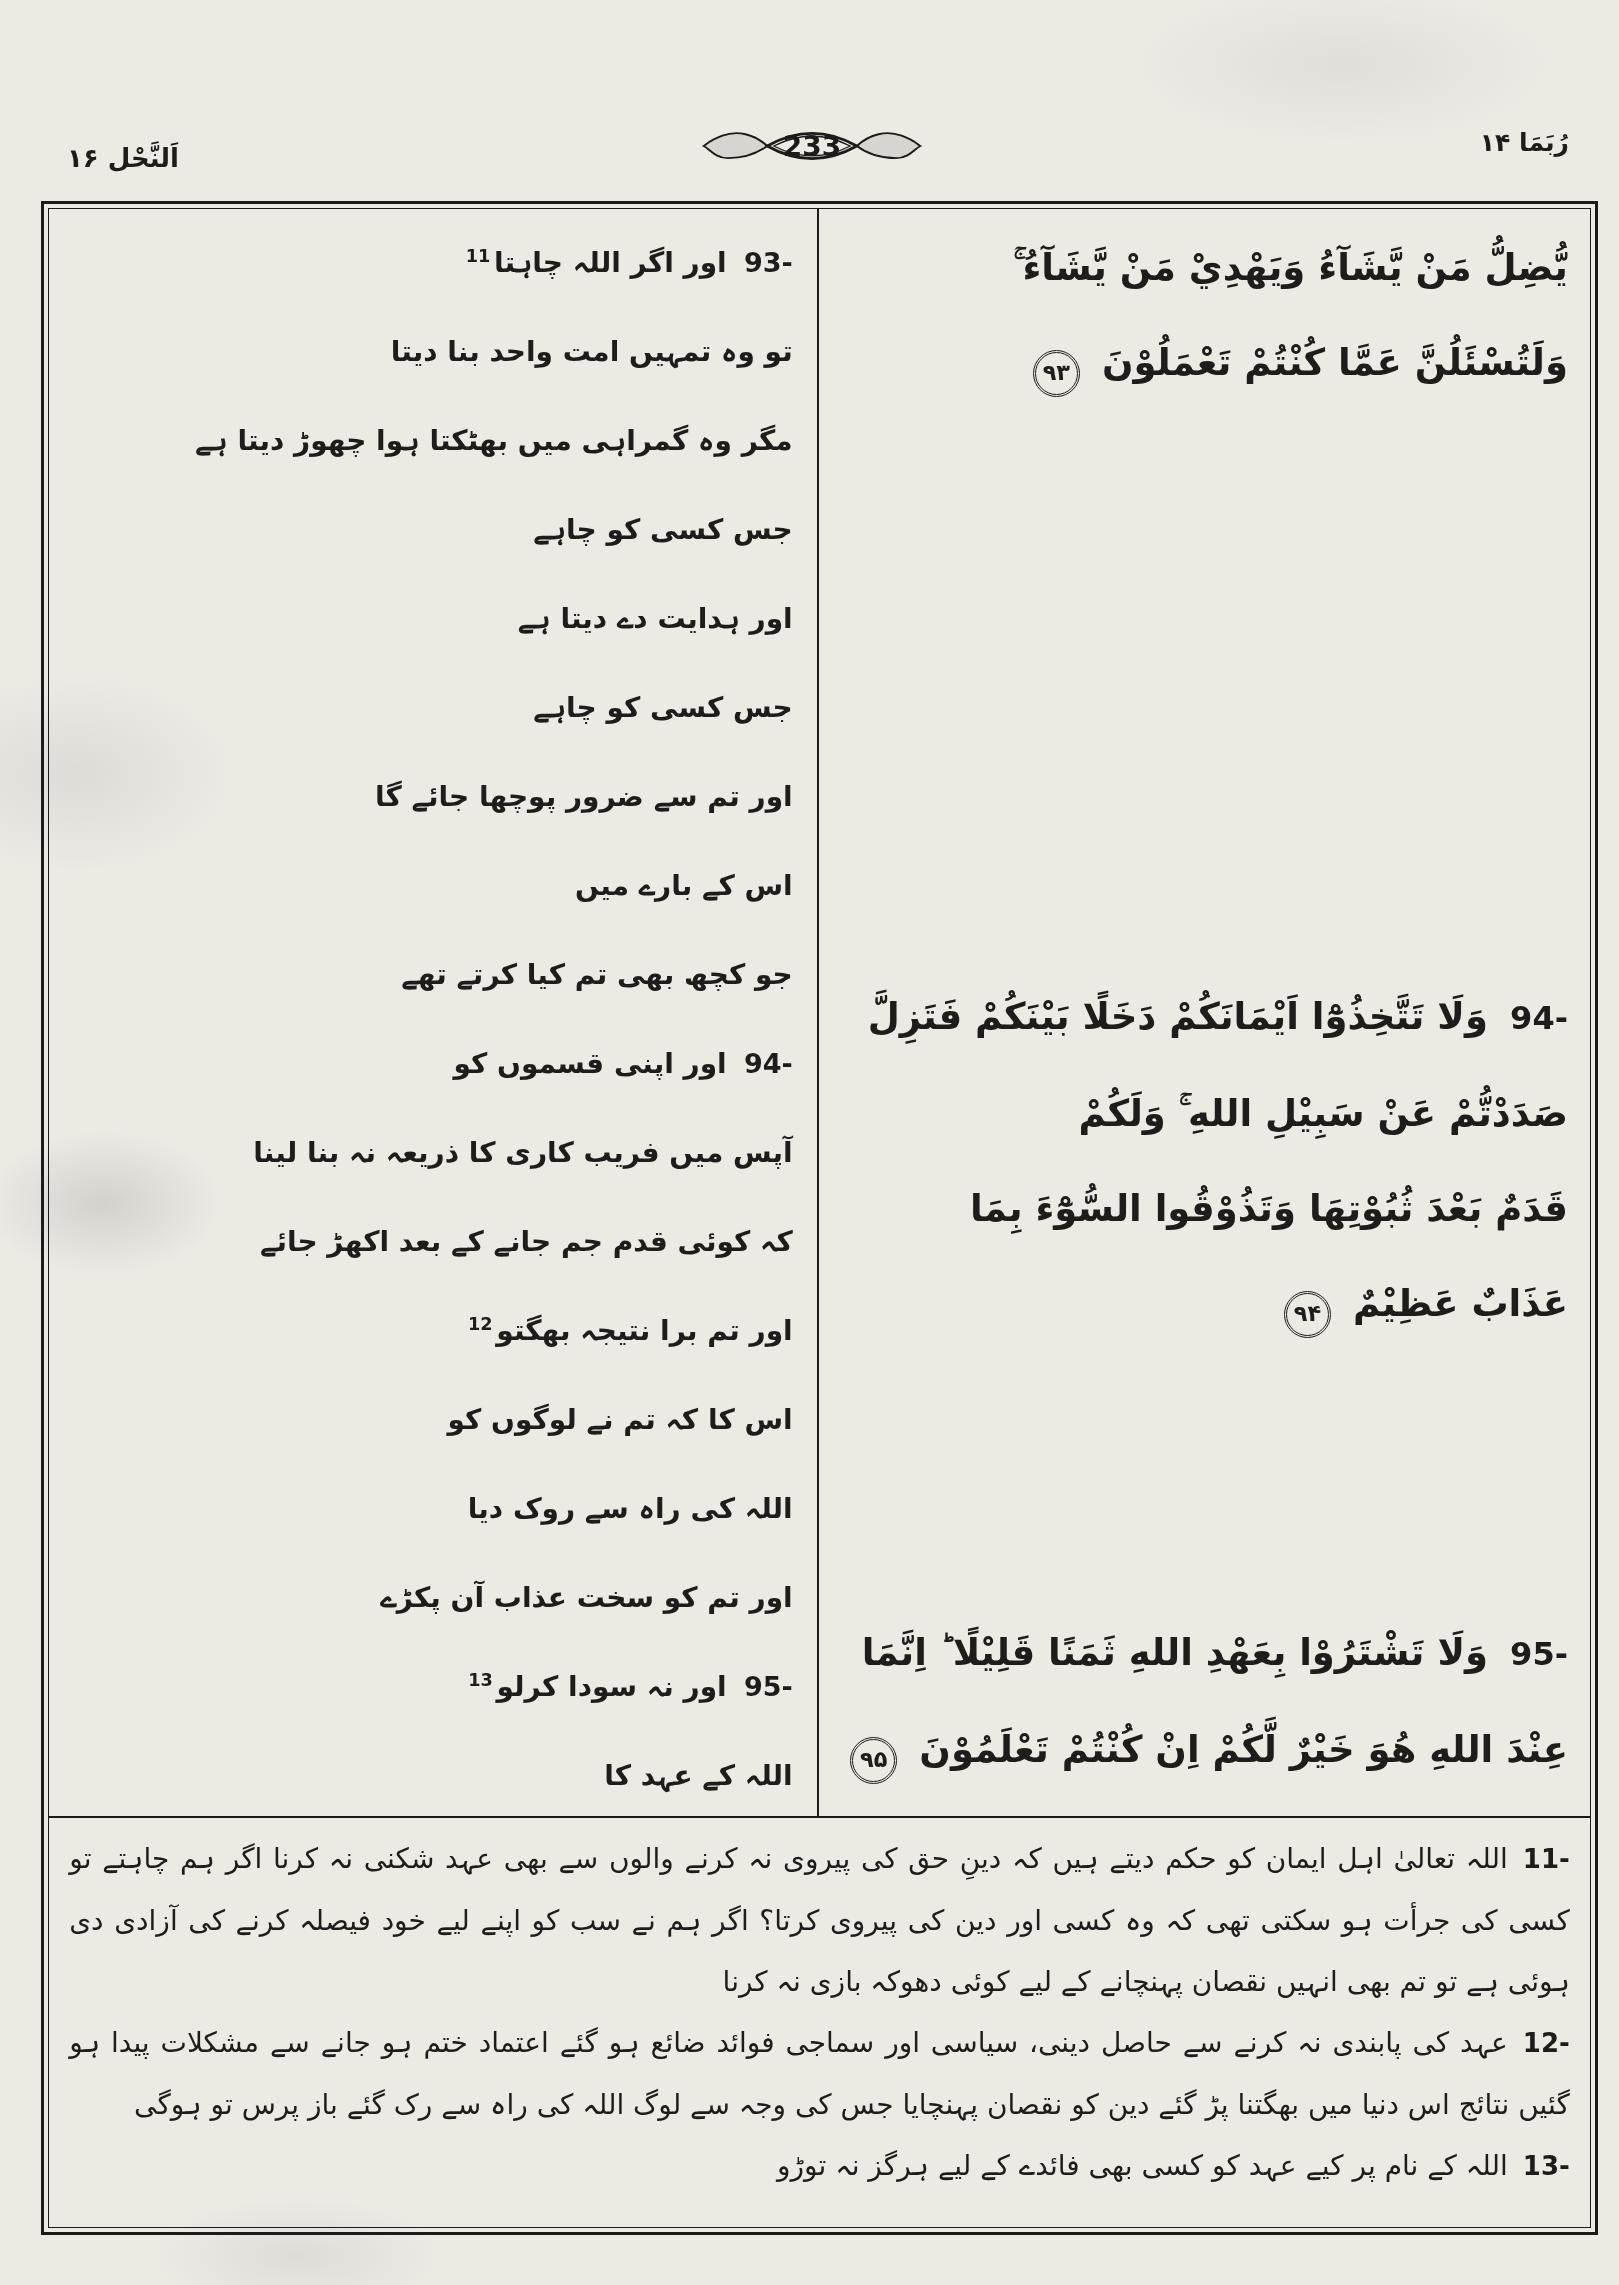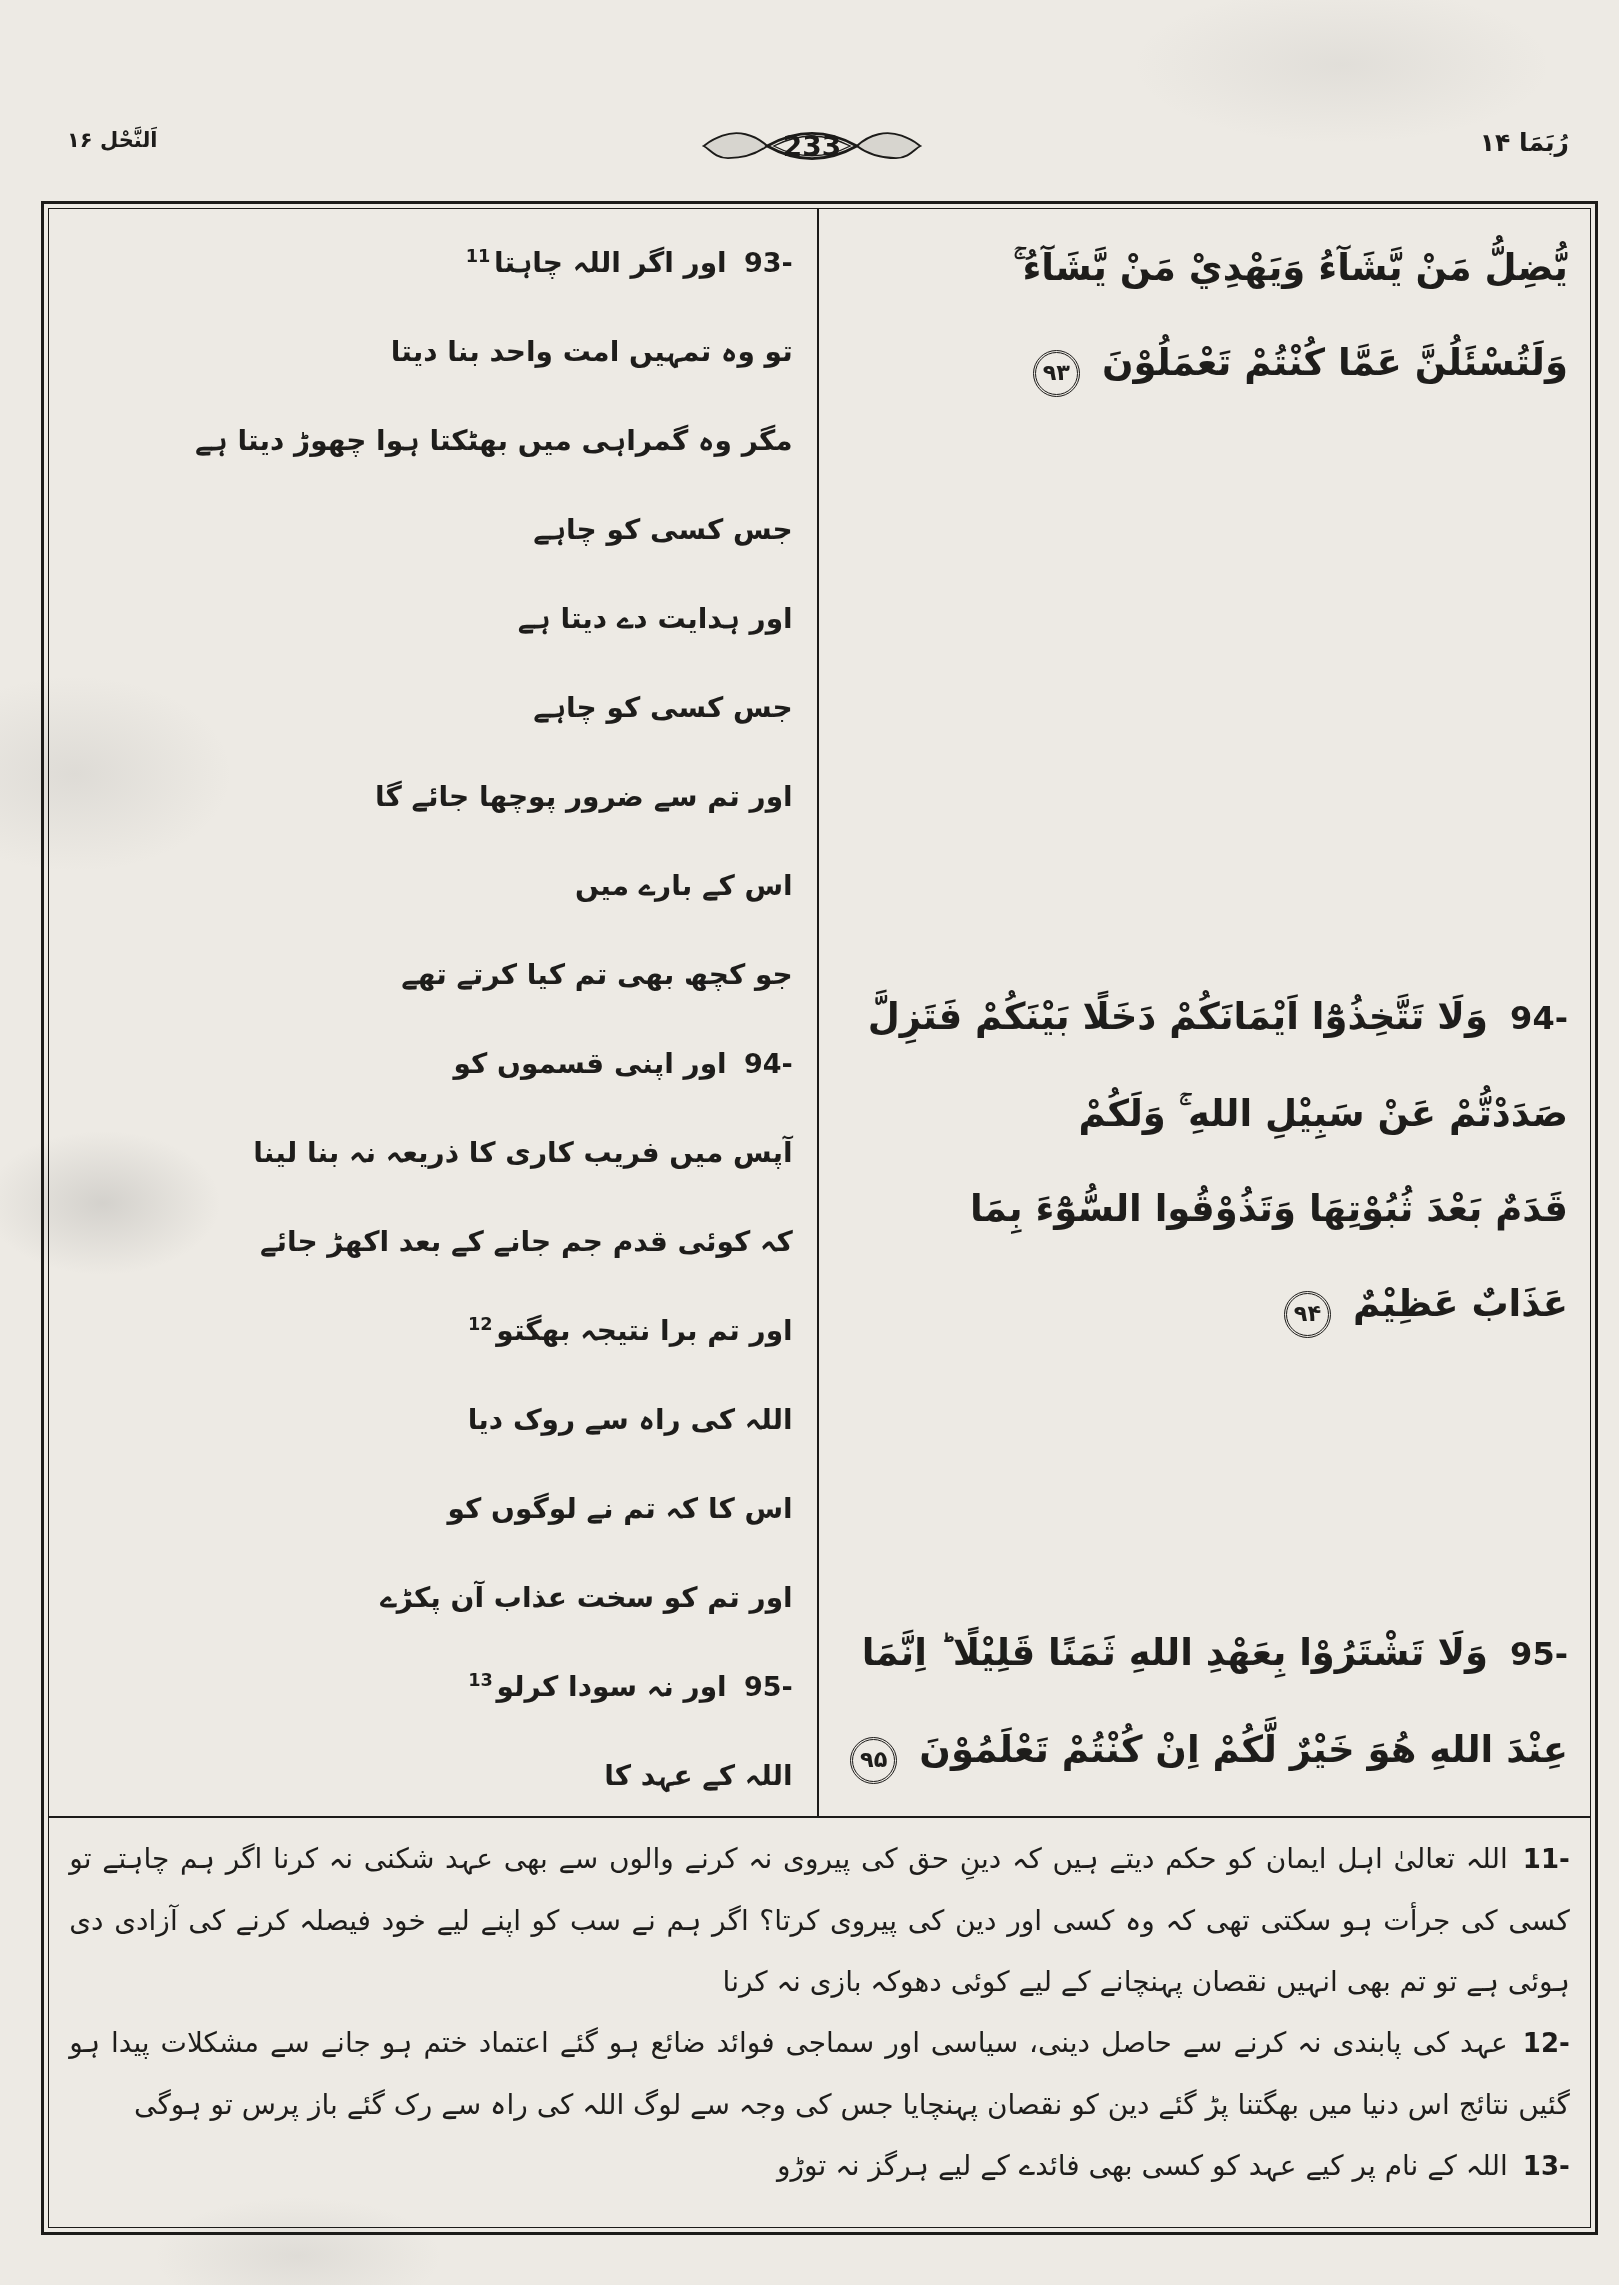--- a/index.html
+++ b/index.html
@@ -10,21 +10,21 @@
       radial-gradient(ellipse 168px 103px at 103px 1203px, rgba(110,110,110,.20), transparent 70%),
       radial-gradient(ellipse 224px 140px at 75px 774px, rgba(120,120,120,.13), transparent 70%),
       radial-gradient(ellipse 298px 112px at 1342px 65px, rgba(120,120,120,.10), transparent 70%),
       radial-gradient(ellipse 205px 84px at 298px 2256px, rgba(120,120,120,.12), transparent 70%),
       #edeae4;
     font-family:"DejaVu Sans", sans-serif;
     color:#1e1d1b;
     overflow:hidden;
   }
   .header{position:absolute;top:117px;left:41px;right:37px;height:62px;}
-  .hdr-left{position:absolute;left:26px;top:11px;font-size:21px;font-weight:bold;direction:rtl;}
+  .hdr-left{position:absolute;left:26px;top:26px;font-size:26px;font-weight:bold;direction:rtl;}
   .hdr-right{position:absolute;right:13px;top:11.2px;font-size:25px;font-weight:bold;direction:rtl;}
   .hdr-center{position:absolute;left:50%;top:0;transform:translateX(-50%);width:224px;height:58px;}
   .hdr-center svg{display:block;}
 
   .frame{position:absolute;left:41px;top:201px;width:1557px;height:2034px;border:3.7px solid #1c1b19;}
   .frame-inner{position:absolute;inset:3.7px;border:1.9px solid #1c1b19;}
 
   .main{position:absolute;top:0;left:0;right:0;height:1607px;overflow:hidden;}
   .col-urdu{position:absolute;top:0;left:0;width:768px;height:100%;direction:rtl;padding:9.3px 24px 0 11.2px;}
   .u-row{height:89px;line-height:89px;font-size:28px;font-weight:bold;white-space:nowrap;overflow:visible;}
@@ -81,22 +81,22 @@
           <div class="u-row"><span>جس کسی کو چاہے</span></div>
           <div class="u-row"><span>اور ہدایت دے دیتا ہے</span></div>
           <div class="u-row"><span>جس کسی کو چاہے</span></div>
           <div class="u-row"><span>اور تم سے ضرور پوچھا جائے گا</span></div>
           <div class="u-row"><span>اس کے بارے میں</span></div>
           <div class="u-row"><span>جو کچھ بھی تم کیا کرتے تھے</span></div>
           <div class="u-row"><span class="vnum">94-</span> <span>اور اپنی قسموں کو</span></div>
           <div class="u-row"><span>آپس میں فریب کاری کا ذریعہ نہ بنا لینا</span></div>
           <div class="u-row"><span>کہ کوئی قدم جم جانے کے بعد اکھڑ جائے</span></div>
           <div class="u-row"><span>اور تم برا نتیجہ بھگتو</span><sup class="noteref">12</sup></div>
+          <div class="u-row"><span>اس کا کہ تم نے لوگوں کو</span></div>
           <div class="u-row"><span>اللہ کی راہ سے روک دیا</span></div>
-          <div class="u-row"><span>اس کا کہ تم نے لوگوں کو</span></div>
           <div class="u-row"><span>اور تم کو سخت عذاب آن پکڑے</span></div>
           <div class="u-row"><span class="vnum">95-</span> <span>اور نہ سودا کرلو</span><sup class="noteref">13</sup></div>
           <div class="u-row"><span>اللہ کے عہد کا</span></div>
         </div>
       <div class="divider"></div>
       <div class="col-arabic" id="arabic-col">
           <div class="a-verse a-verse-1">
             <div class="a-line">يُّضِلُّ مَنْ يَّشَآءُ وَيَهْدِيْ مَنْ يَّشَآءُ ۚ</div>
             <div class="a-line">وَلَتُسْئَلُنَّ عَمَّا كُنْتُمْ تَعْمَلُوْنَ <span class="medallion">۹۳</span></div>
           </div>

